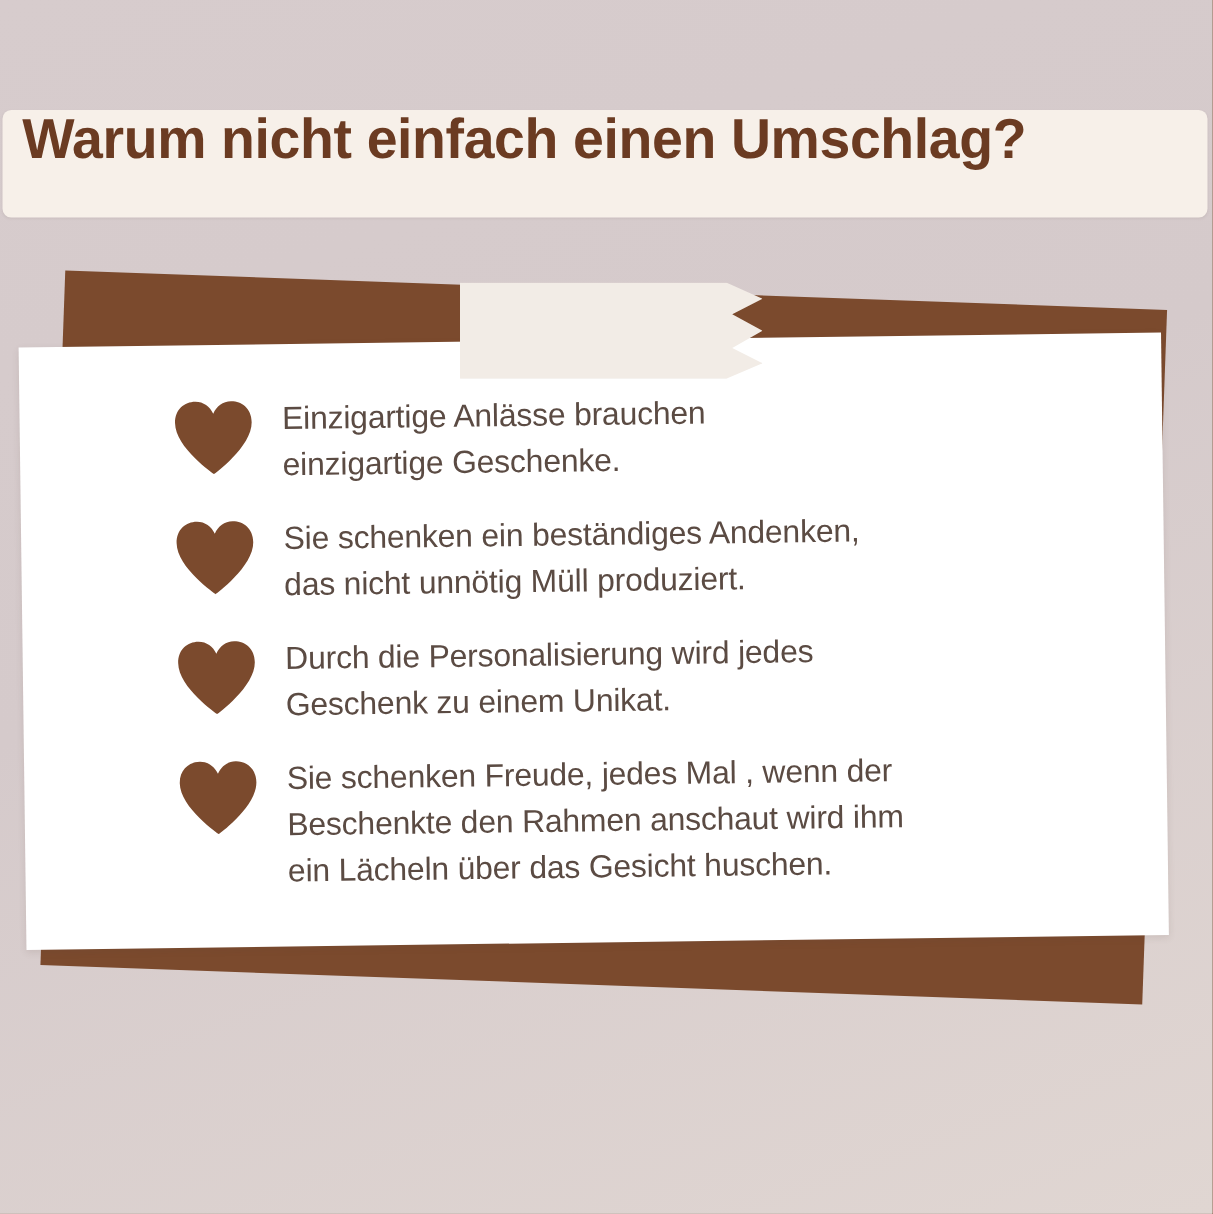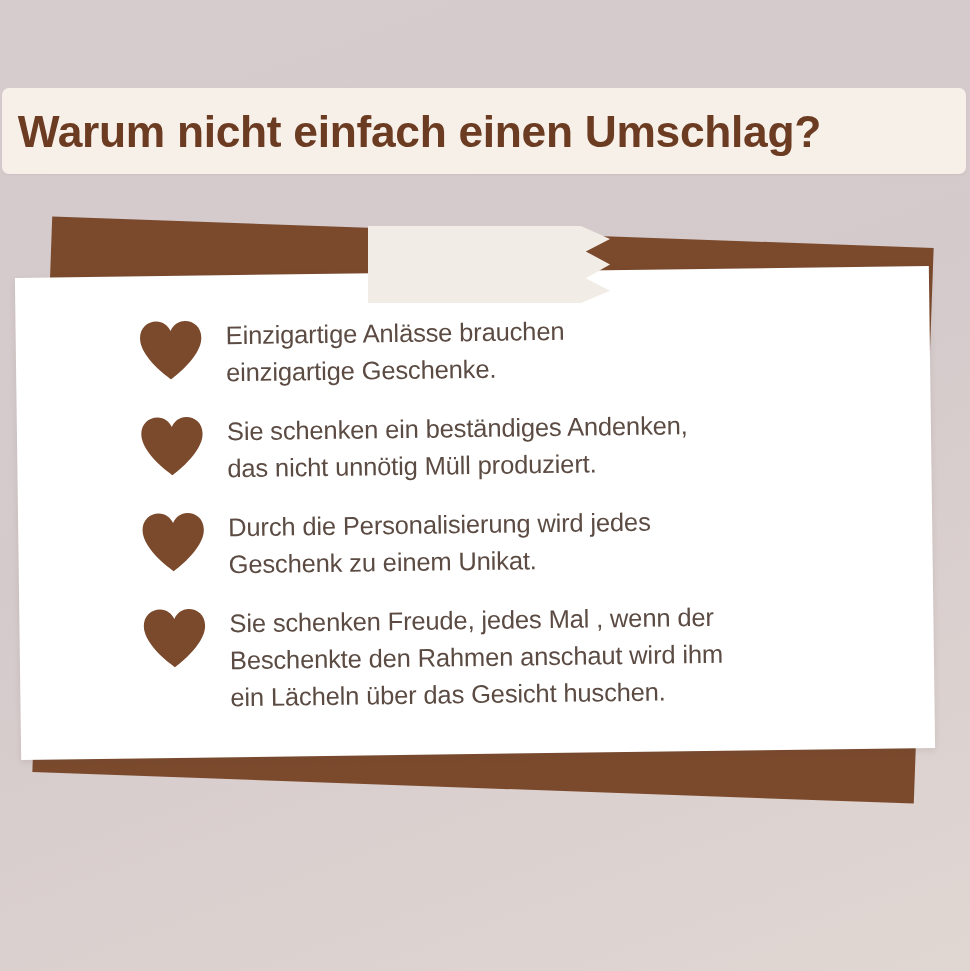--- a/index.html
+++ b/index.html
@@ -28,21 +28,20 @@
   
   #title-banner {
     position: absolute;
     left: 2px;
     top: 88px;
     width: 964px;
     height: 86px;
     background: #f7f0e9;
     border-radius: 7px;
     display: flex;
-    align-items: center;
     box-shadow: 0 1px 2px rgba(120,100,95,0.10);
     z-index: 40;
   }
   #title-text {
     font-family: "Liberation Sans", sans-serif;
     font-weight: bold;
     font-size: 45px;
     letter-spacing: -0.3px;
     color: #6b3b22;
     padding-left: 16px;

